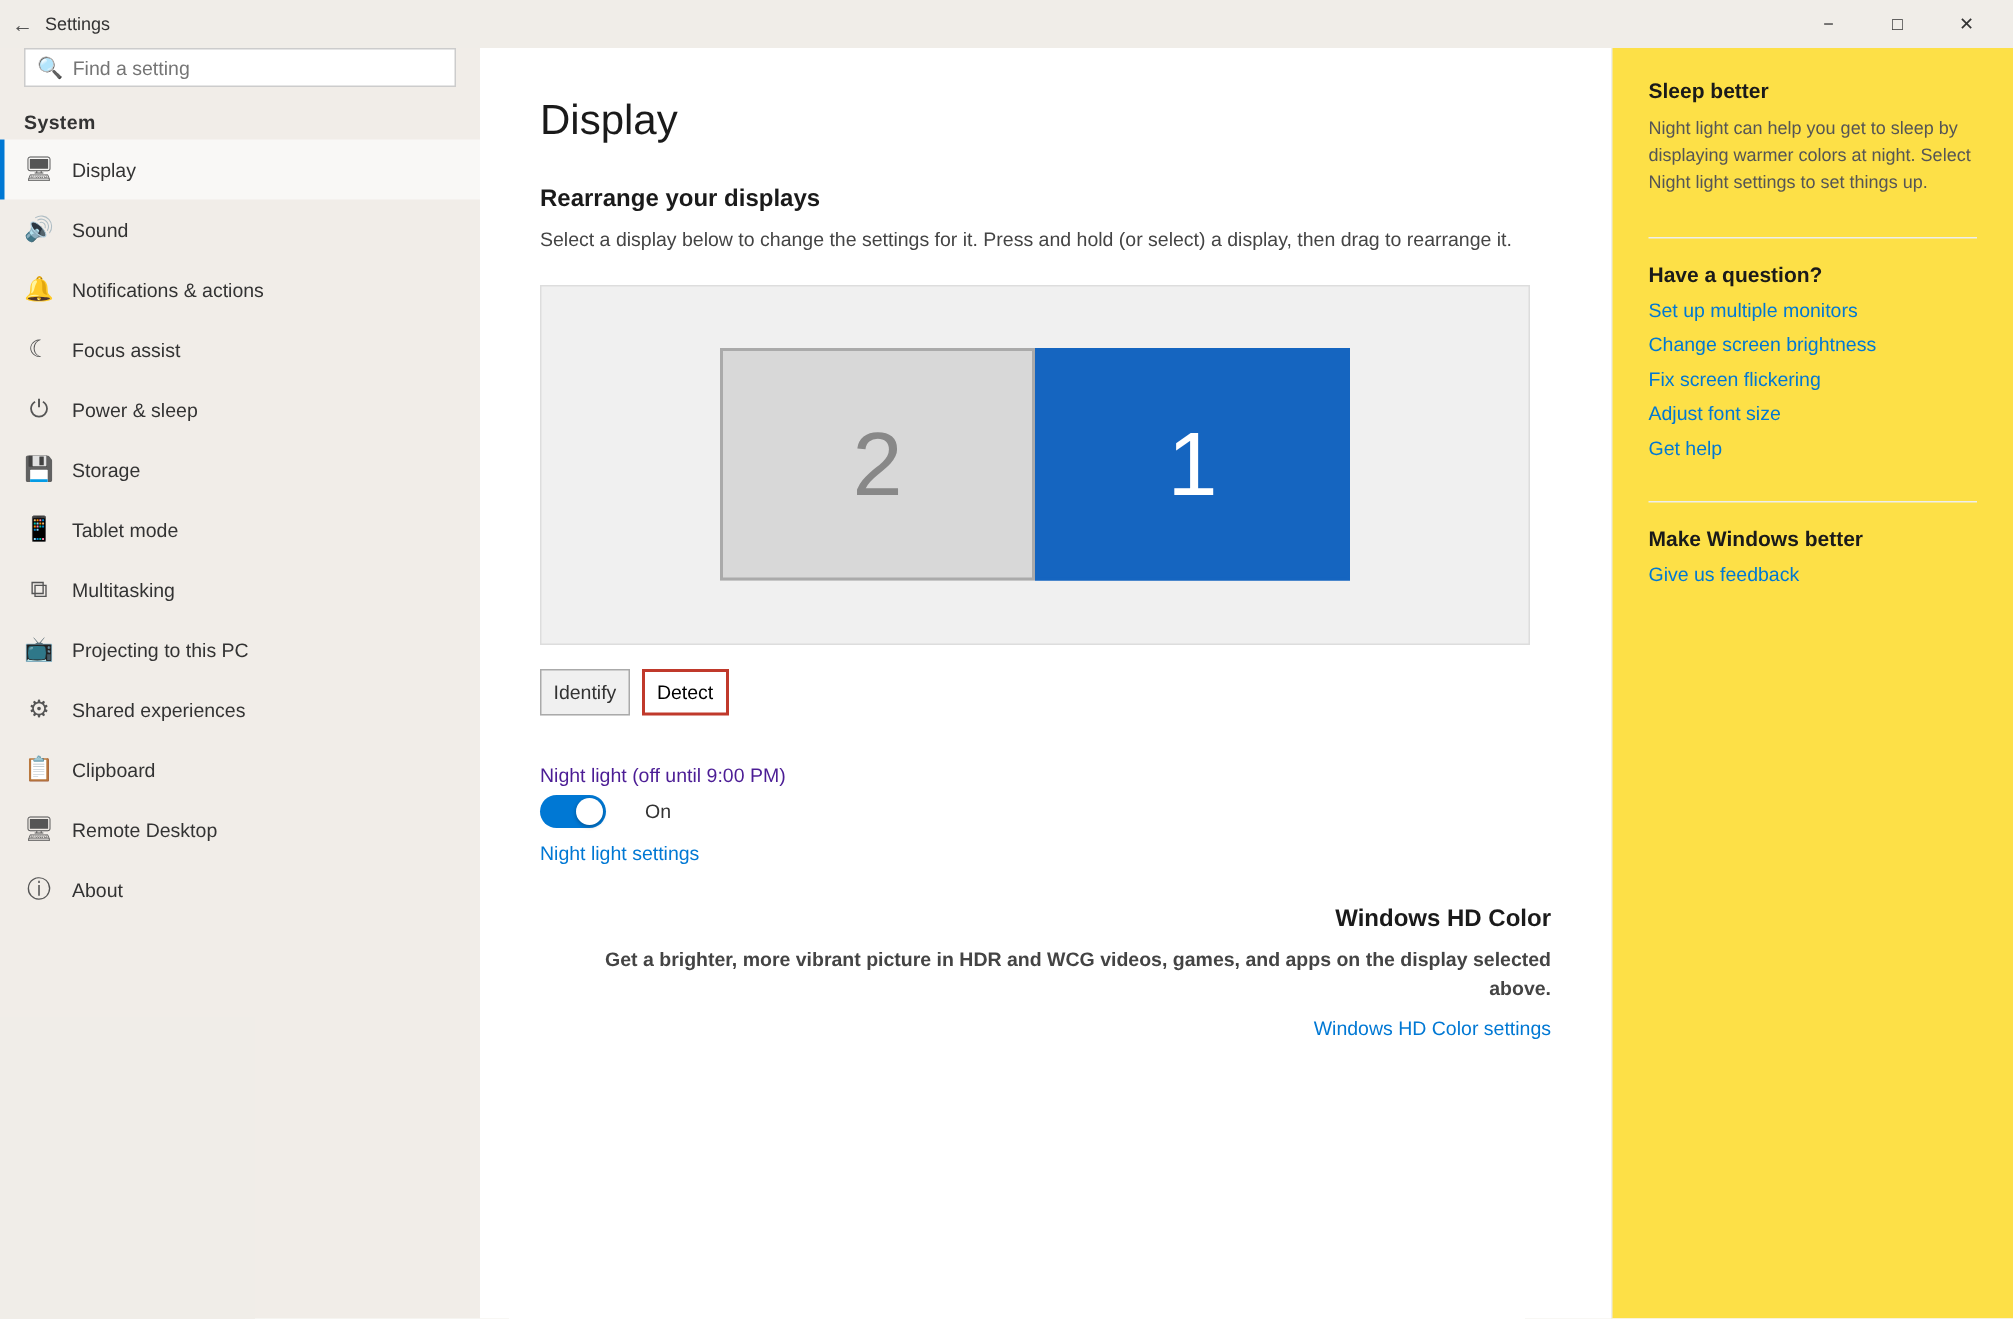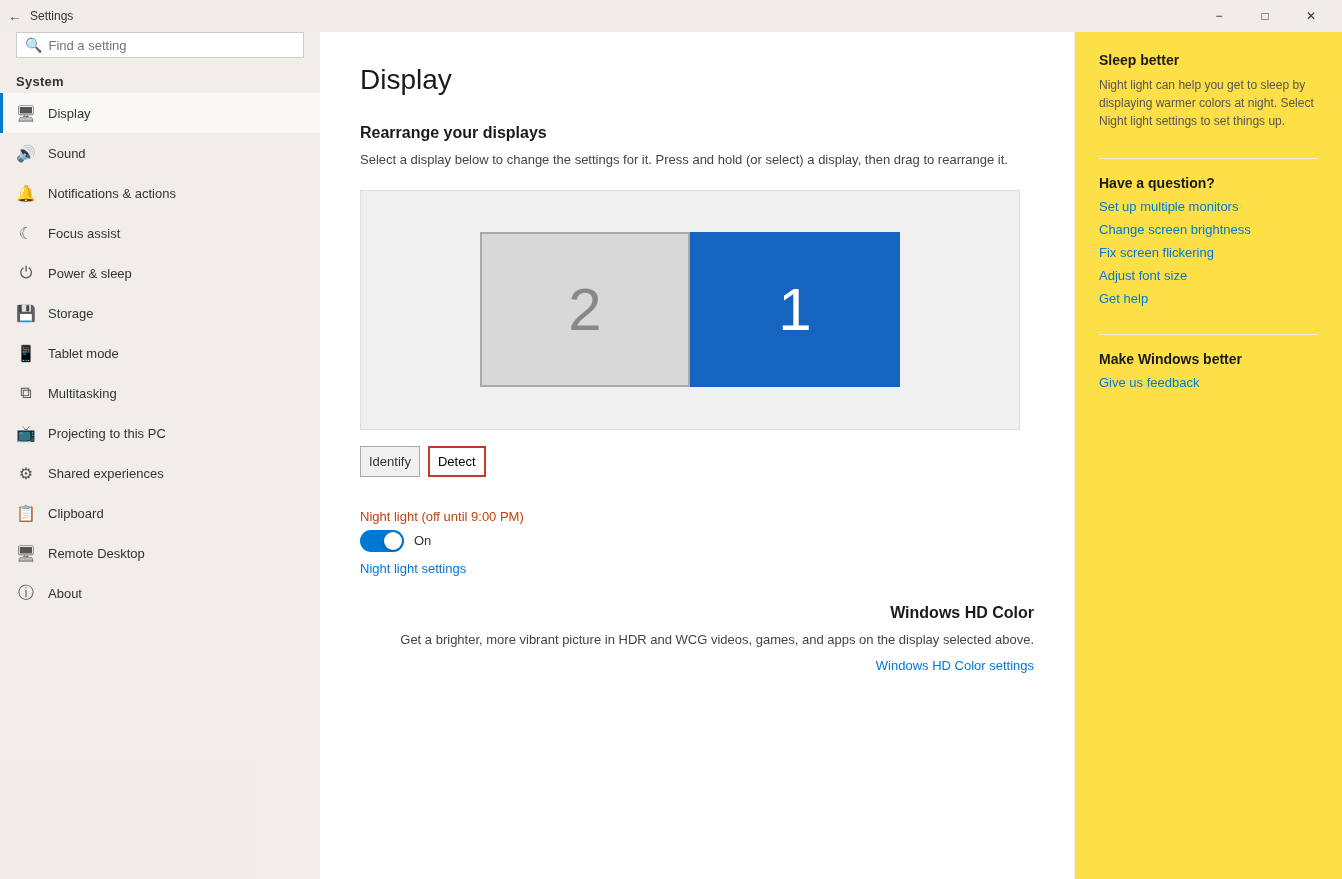--- a/index.html
+++ b/index.html
@@ -215,27 +215,27 @@
       background: white;
       color: #000000;
     }
 
     
     .color-section {
       margin-bottom: 28px;
     }
     .night-light-label {
       font-size: 13px;
-      color: #c2410c;
+      color: #4c1d95;
       margin-bottom: 6px;
     }
     .toggle-row {
       display: flex;
       align-items: center;
-      gap: 10px;
+      gap: 26px;
       margin-bottom: 8px;
     }
     .toggle {
       width: 44px;
       height: 22px;
       background: #0078d4;
       border-radius: 11px;
       position: relative;
       cursor: pointer;
       flex-shrink: 0;
@@ -261,20 +261,21 @@
       text-decoration: none;
     }
 
     
     .hd-color-section { margin-bottom: 28px; text-align: right; }
     .hd-color-description {
       font-size: 13px;
       color: #444;
       margin-bottom: 8px;
       line-height: 1.5;
+      font-weight: bold;
     }
 
     
     .right-panel {
       width: 268px;
       background: #fde047;
       padding: 20px 24px;
       border-left: 1px solid #eee;
       overflow-y: auto;
       flex-shrink: 0;

